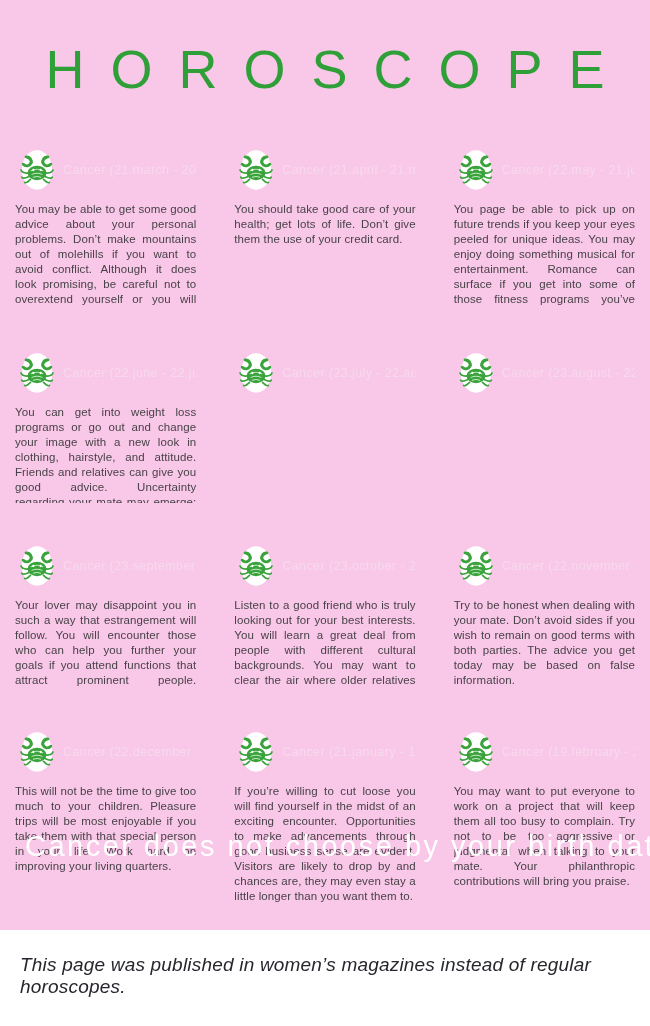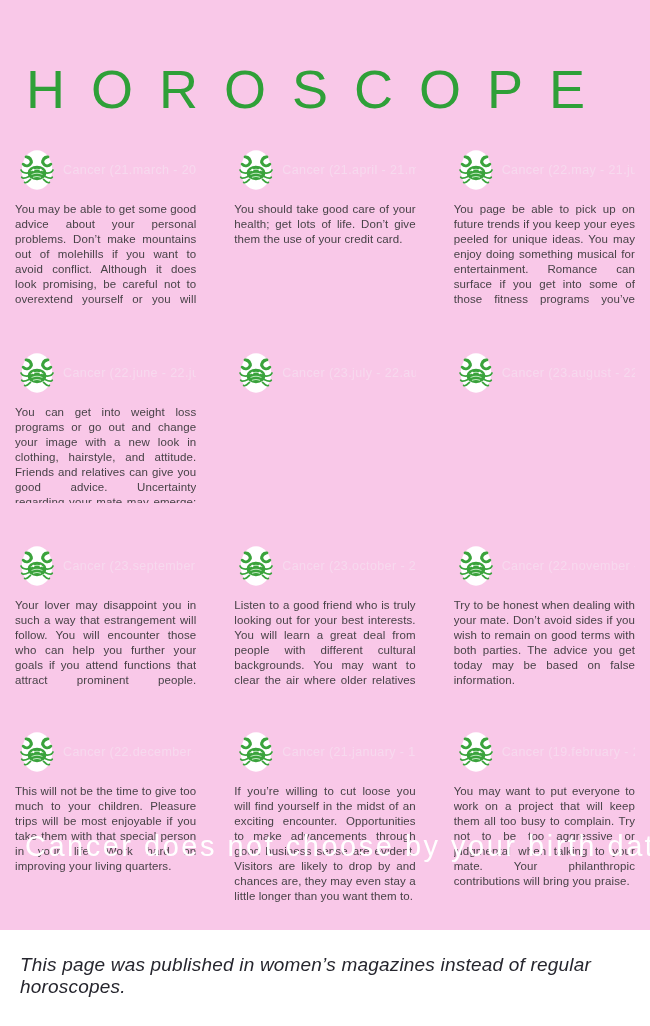--- a/index.html
+++ b/index.html
@@ -18,23 +18,23 @@
     background:#ffffff;
     font-family:"Liberation Sans", sans-serif;
     overflow:hidden;
   }
   .poster{
     position:relative;
     width:650px;height:930px;
     background:var(--pink);
   }
   .title{
-    padding-top:60px;
+    padding-top:40px;
     padding-left:26px;
-    text-align:left;
+    text-align:center;
     font-size:54px;
     font-weight:400;
     letter-spacing:26px;
     color:var(--green);
     line-height:1.1;
     height:145px;
   }
   .grid{
     display:grid;
     grid-template-columns:repeat(3,1fr);

